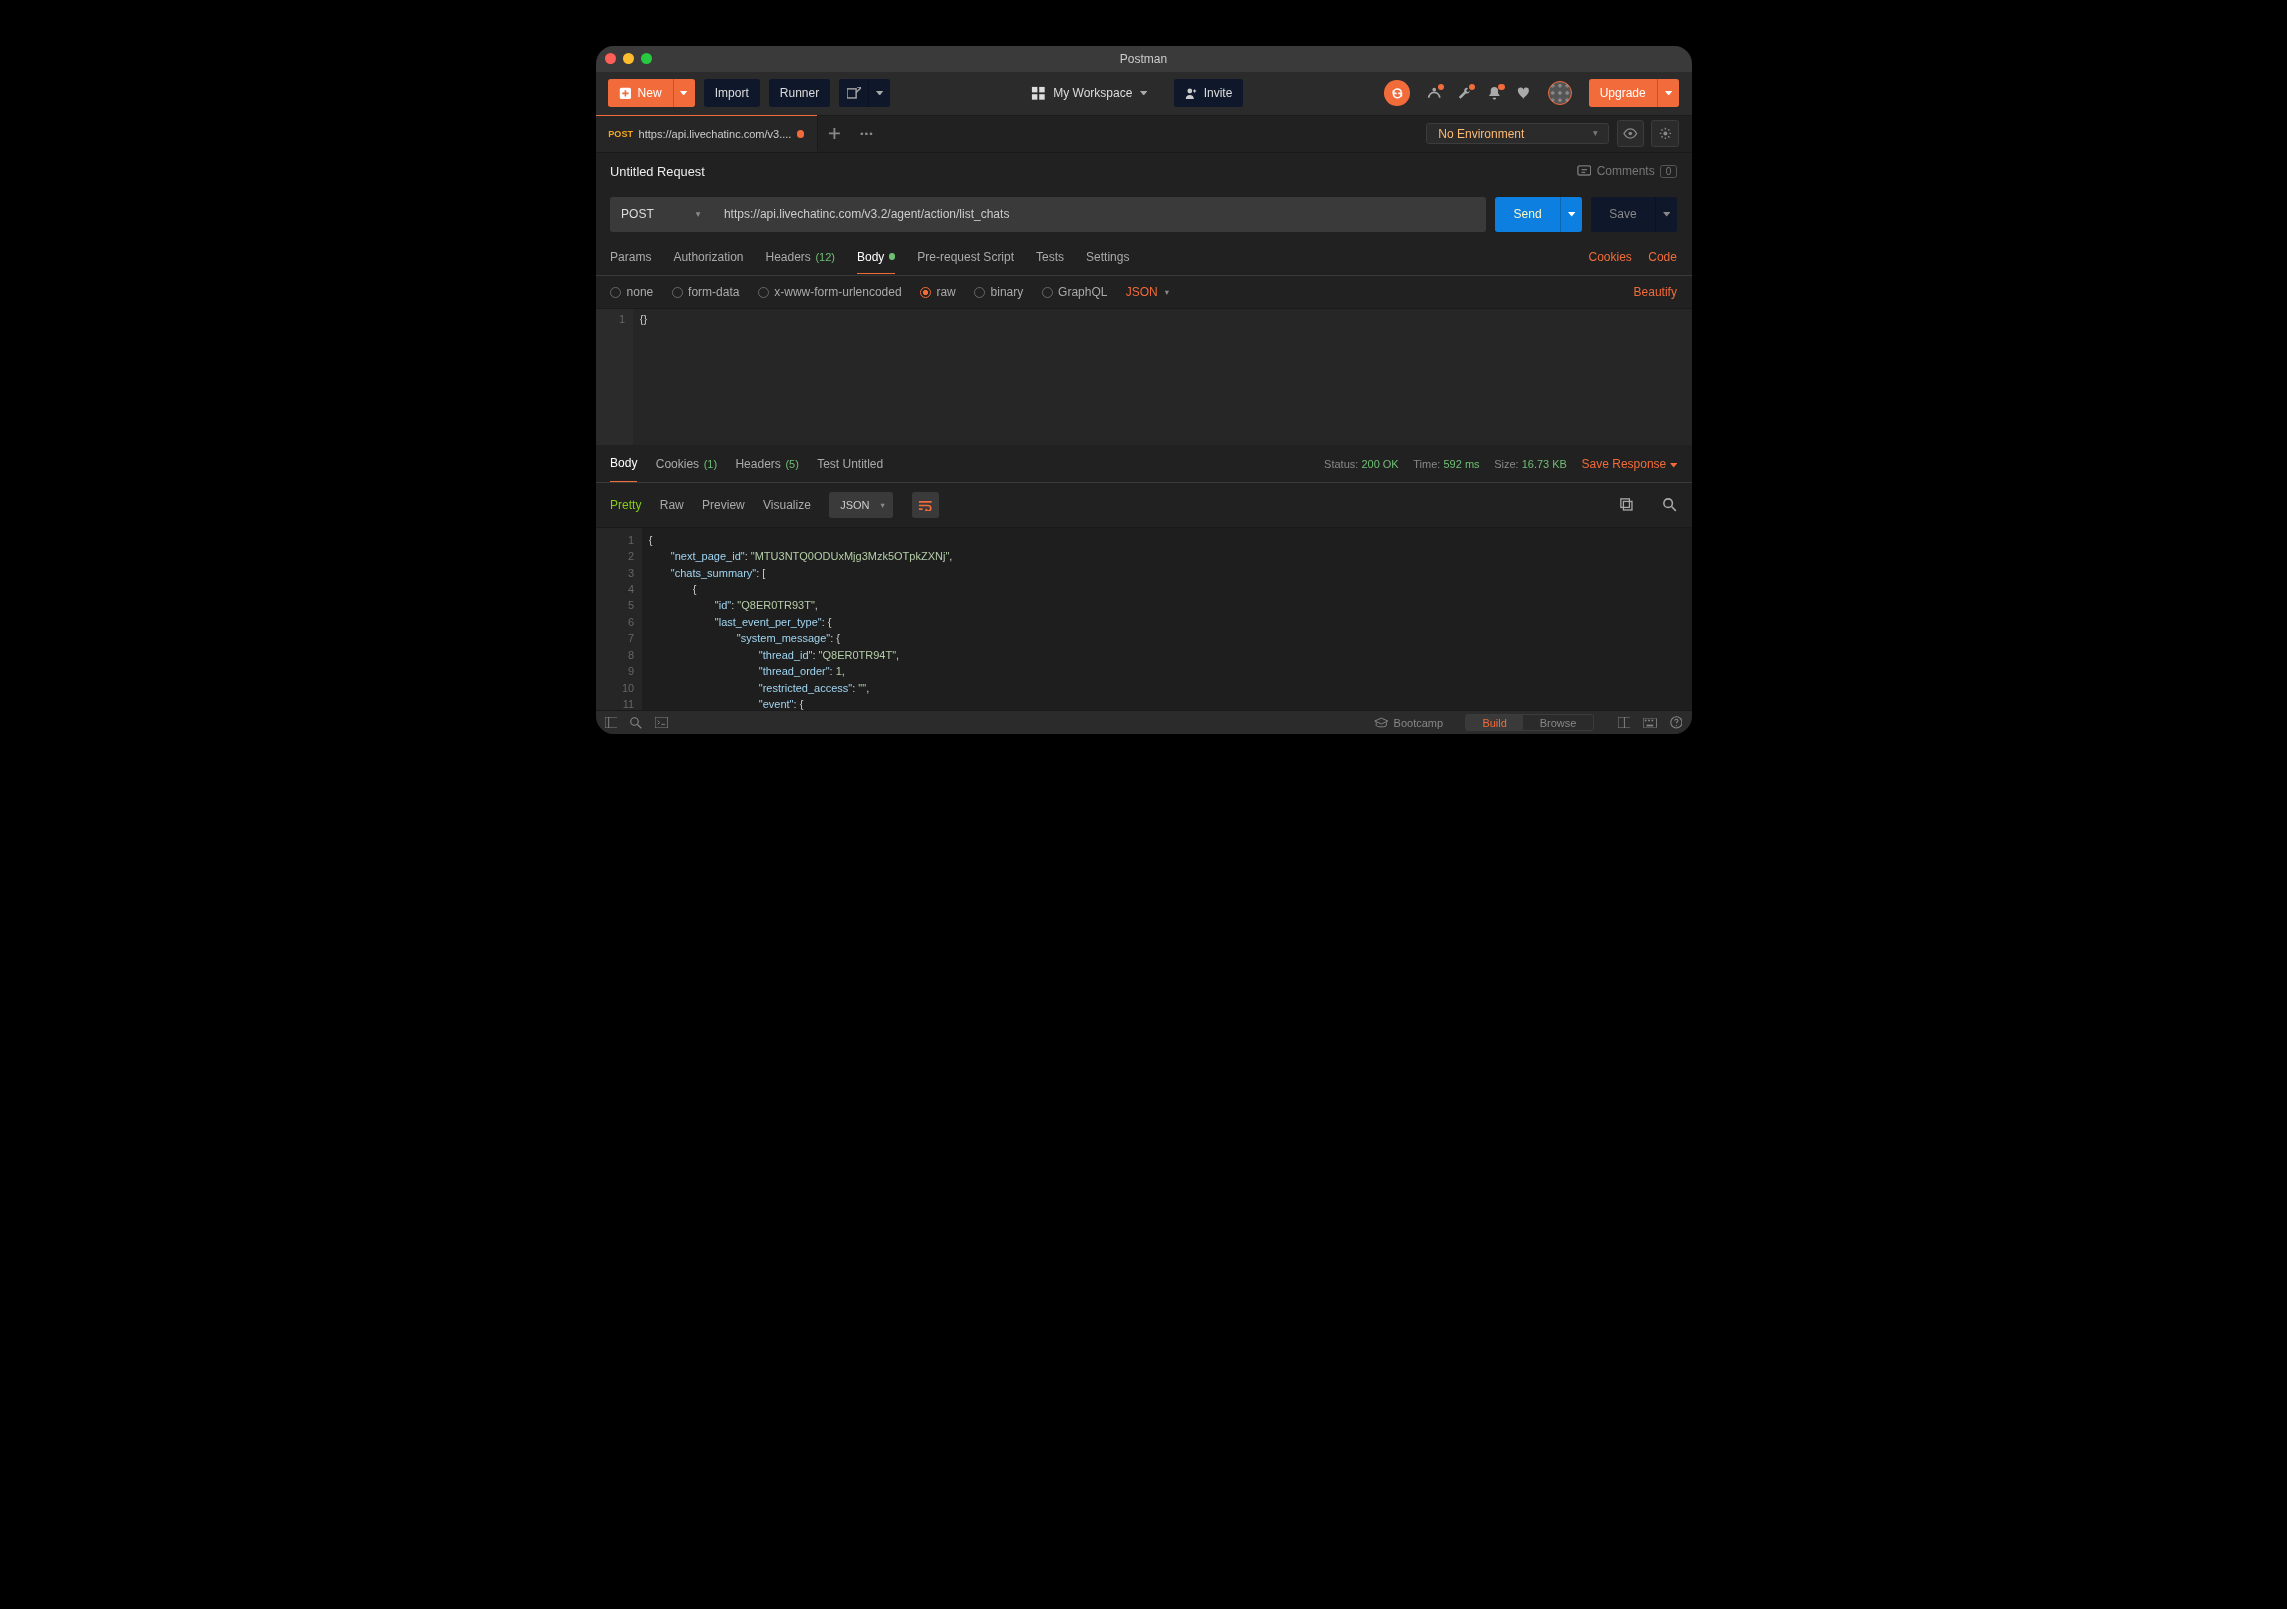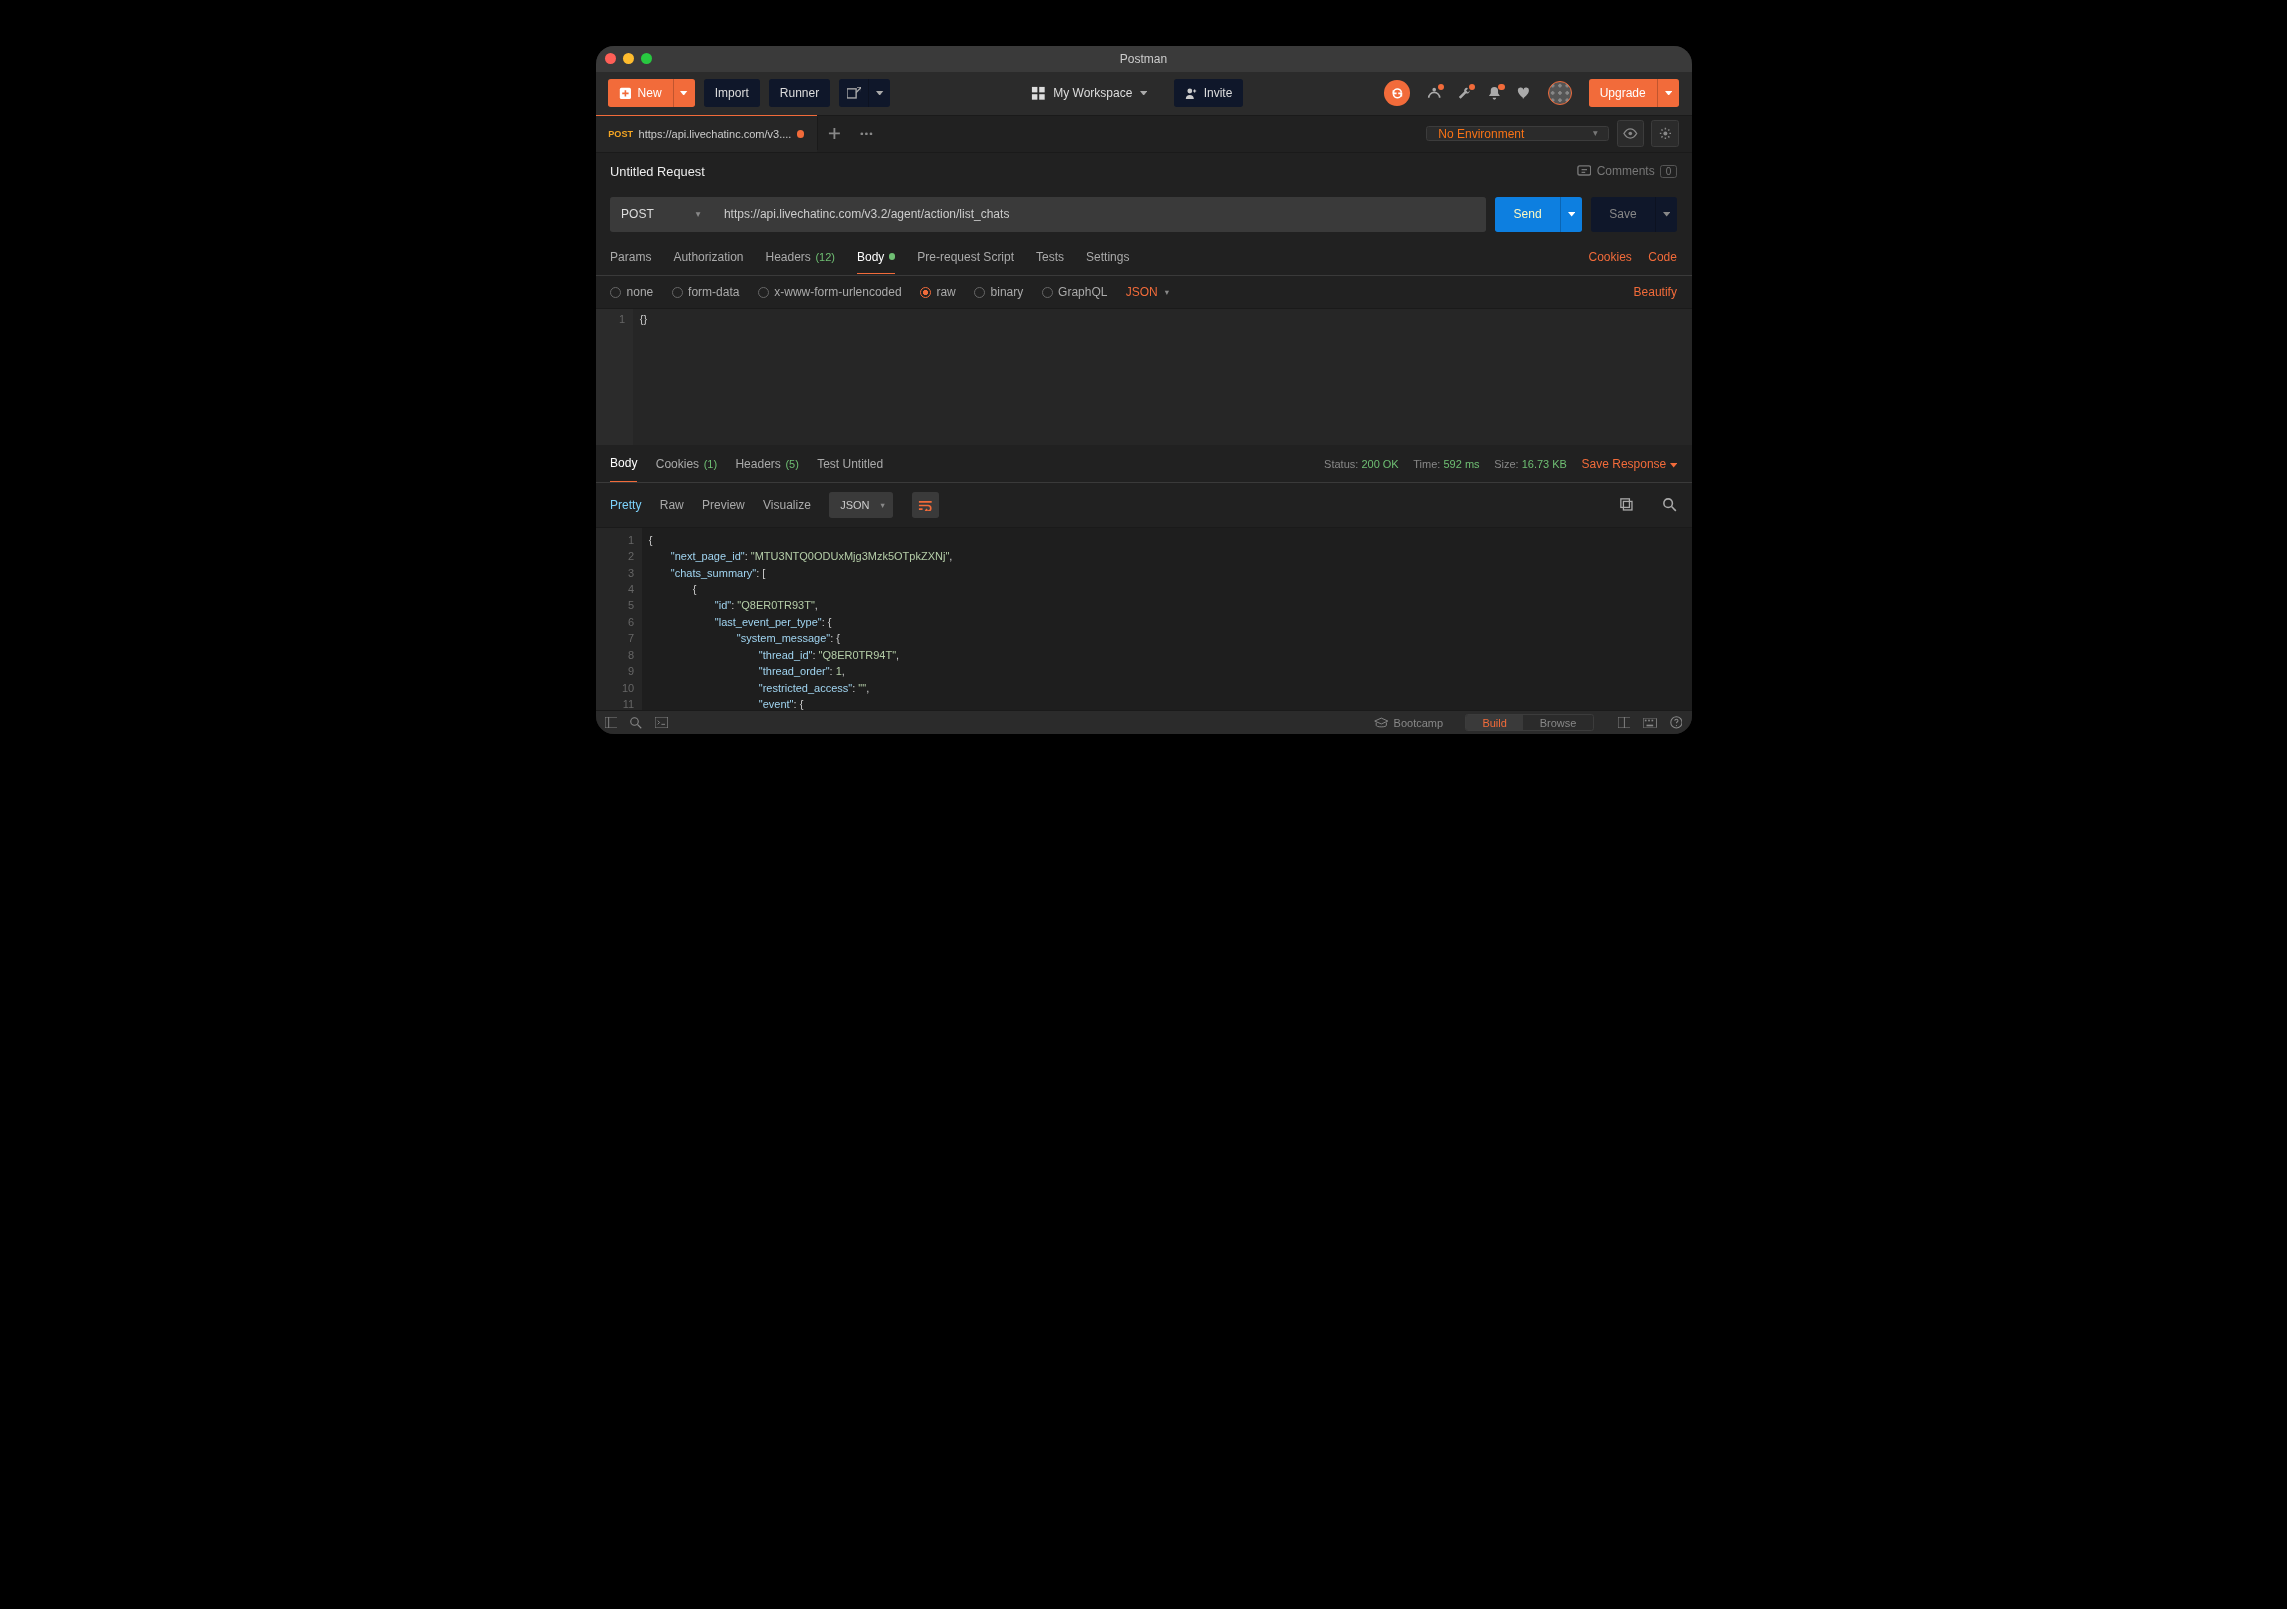--- a/index.html
+++ b/index.html
@@ -24,21 +24,21 @@
   .iconbar{display:flex;align-items:center;gap:16.4px;color:#888;}
   .iconbar .tbicon{position:relative;cursor:pointer;}
   .dot{position:absolute;top:-1.8px;right:-3.7px;width:6.4px;height:6.4px;border-radius:50%;background:#f26b3a;}
   .avatar{width:24px;height:24px;border-radius:50%;background:#555;border:1.8px solid #f26b3a;background-image:radial-gradient(circle,#888 1.8px,transparent 1.8px);background-size:7.3px 7.3px;}
   .tabs-row{height:37px;display:flex;align-items:center;border-bottom:0.9px solid #1a1a1a;}
   .req-tab{display:flex;align-items:center;height:37px;padding:0 12.8px;border-top:1.8px solid #f26b3a;color:#ccc;font-size:11px;gap:5.5px;background:#262626;}
   .method-badge{color:#f5a623;font-size:9.1px;font-weight:600;}
   .tab-dot{width:7.3px;height:7.3px;border-radius:50%;background:#f26b3a;}
   .tab-icon-btn{width:33px;height:33px;display:flex;align-items:center;justify-content:center;color:#888;cursor:pointer;border-left:0.9px solid #1a1a1a;}
   .env-row{display:flex;align-items:center;gap:7.3px;padding-right:12.8px;}
-  .env-select{height:15px;background:#2b2b2b;border:0.9px solid #3c3c3c;border-radius:2.7px;padding:0 27.4px 0 11px;color:#f97316;font-size:12px;position:relative;min-width:183px;display:flex;align-items:center;}
+  .env-select{height:21px;background:#2b2b2b;border:0.9px solid #3c3c3c;border-radius:2.7px;padding:0 27.4px 0 11px;color:#fdba74;font-size:12px;position:relative;min-width:183px;display:flex;align-items:center;}
   .env-select::after{content:"▼";position:absolute;right:9.1px;font-size:8.2px;color:#777;}
   .sq-btn{width:27.4px;height:27.4px;background:#2b2b2b;border:0.9px solid #3c3c3c;border-radius:2.7px;display:flex;align-items:center;justify-content:center;color:#888;cursor:pointer;}
   .name-row{display:flex;align-items:center;justify-content:space-between;padding:11px 14.6px;}
   .req-name{color:#eee;font-size:12.8px;}
   .comments{display:flex;align-items:center;gap:5.5px;color:#777;font-size:12px;}
   .comments .count{border:0.9px solid #555;border-radius:2.7px;padding:0 4.6px;font-size:10px;}
   .url-row{display:flex;align-items:center;padding:7.3px 14.6px;gap:9.1px;}
   .method-dd{width:101px;height:35px;background:#3a3a3a;border-radius:2.7px 0 0 2.7px;display:flex;align-items:center;padding:0 11px;color:#ddd;font-size:12px;position:relative;cursor:pointer;}
   .method-dd::after{content:"▼";position:absolute;right:9.1px;font-size:8.2px;color:#888;}
   .url-input{flex:1;height:35px;background:#3a3a3a;border:none;border-radius:0 2.7px 2.7px 0;margin-left:-9.1px;padding:0 12.8px;color:#ccc;font-size:12px;outline:none;}
@@ -60,21 +60,21 @@
   .editor{display:flex;background:#262626;min-height:137px;border-top:0.9px solid #1a1a1a;}
   .gutter{width:37px;background:#2b2b2b;color:#666;font-size:11px;text-align:right;padding:3.7px 7.3px;font-family:Menlo,monospace;}
   .code{flex:1;padding:3.7px 7.3px;color:#ccc;font-family:Menlo,monospace;font-size:11px;}
   .resp-head{display:flex;align-items:center;padding:0 14.6px;border-bottom:0.9px solid #3a3a3a;height:38px;gap:18.3px;}
   .resp-head .rtab{padding:11px 0;}
   .resp-meta{margin-left:auto;display:flex;align-items:center;gap:14.6px;font-size:11px;}
   .meta-label{color:#888;}
   .meta-green{color:#6fbf73;}
   .resp-sub{display:flex;align-items:center;padding:9.1px 14.6px;gap:18.3px;}
   .sub-tab{color:#aaa;font-size:12px;cursor:pointer;}
-  .sub-tab.active{color:#7dd3fc;}
+  .sub-tab.active{color:#84cc16;}
   .json-dd{height:25.6px;background:#3a3a3a;border-radius:2.7px;padding:0 24px 0 11px;color:#ccc;font-size:11px;display:flex;align-items:center;position:relative;cursor:pointer;}
   .json-dd::after{content:"▼";position:absolute;right:7.3px;font-size:7.3px;color:#888;}
   .wrap-btn{width:27.4px;height:25.6px;background:#3a3a3a;border-radius:2.7px;display:flex;align-items:center;justify-content:center;cursor:pointer;}
   .resp-editor{display:flex;background:#1e1e1e;height:183px;overflow:hidden;border-top:0.9px solid #1a1a1a;}
   .resp-editor .gutter{background:#262626;min-width:46px;}
   .resp-editor .code{white-space:pre;line-height:16.4px;overflow:auto;}
   .tok-key{color:#a0d4f0;} .tok-str{color:#b5cea8;} .tok-num{color:#b5cea8;}
   .statusbar{height:24px;background:#2b2b2b;border-top:0.9px solid #1a1a1a;display:flex;align-items:center;padding:0 9.1px;gap:12.8px;color:#888;font-size:11px;}
   .seg{display:flex;margin-left:9.1px;border-radius:2.7px;overflow:hidden;border:0.9px solid #3c3c3c;}
   .seg div{padding:1.8px 16.4px;cursor:pointer;}

